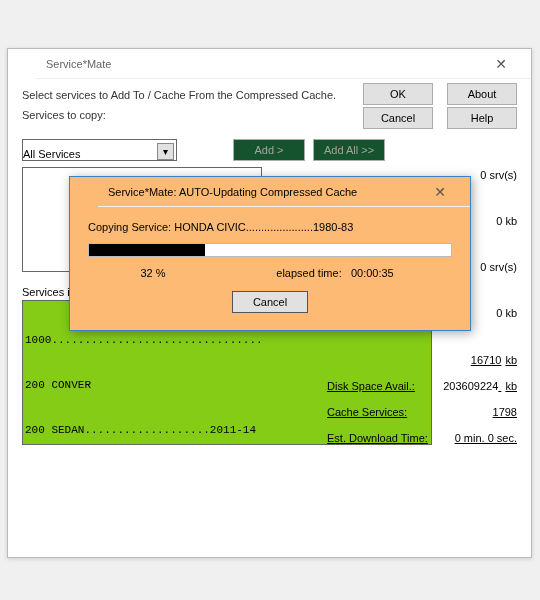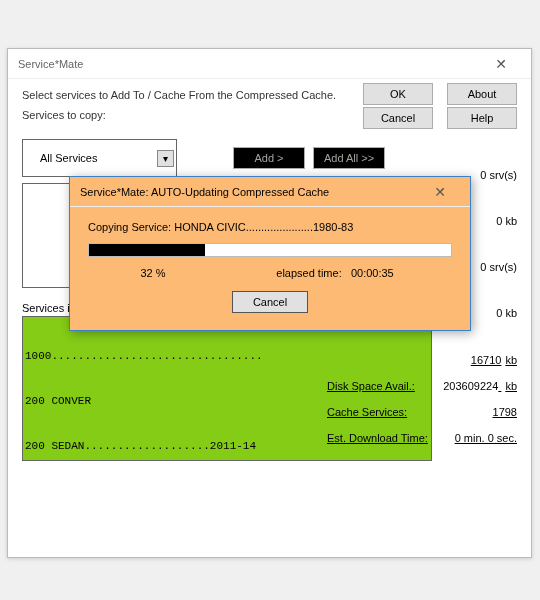--- a/index.html
+++ b/index.html
@@ -25,20 +25,21 @@
     display: flex;
     flex-direction: column;
   }
   .titlebar {
     height: 30px;
     display: flex;
     align-items: center;
     padding: 0 10px;
     border-bottom: 1px solid #eee;
     color: #666;
+    margin-left: 28px;
   }
   .titlebar .spacer { flex: 1; }
   .close-x {
     width: 40px;
     height: 28px;
     display: flex;
     align-items: center;
     justify-content: center;
     color: #555;
     font-size: 14px;
@@ -74,42 +75,42 @@
   .label { color: #333; }
   .services-row {
     display: flex;
     align-items: center;
     gap: 8px;
     margin-top: 18px;
     margin-bottom: 6px;
   }
   .combo {
     width: 155px;
-    height: 38px;
+    height: 22px;
     border: 1px solid #666;
     background: #fff;
     display: flex;
-    align-items: center;
-    padding: 0 2px 0 17px;
+    align-items: flex-end;
+    padding: 0 2px 0 0;
   }
   .combo .arrow {
     width: 17px;
     height: 17px;
     background: #e1e1e1;
     border: 1px solid #888;
     margin-left: auto;
     display: flex;
     align-items: center;
     justify-content: center;
     font-size: 10px;
   }
   .midbtn {
     height: 22px;
     width: 72px;
-    background: #000000;
+    background: #14532d;
     border: 1px solid #adadad;
     color: #a5a39e;
     display: flex;
     align-items: center;
     justify-content: center;
     font-size: 11px;
   }
   .listbox-small {
     width: 240px;
     height: 105px;

